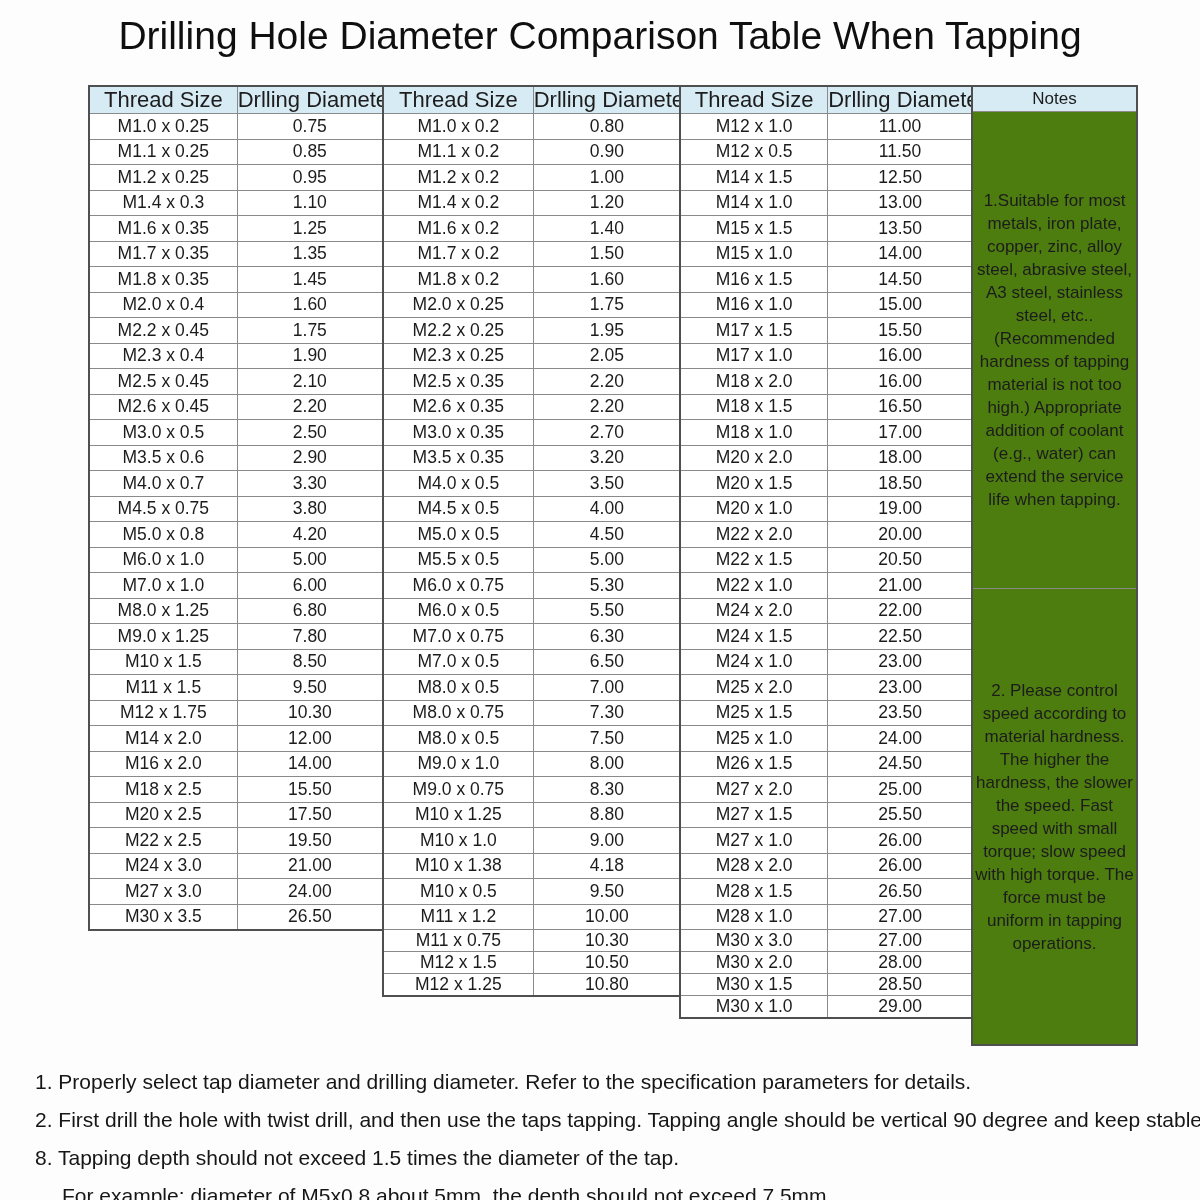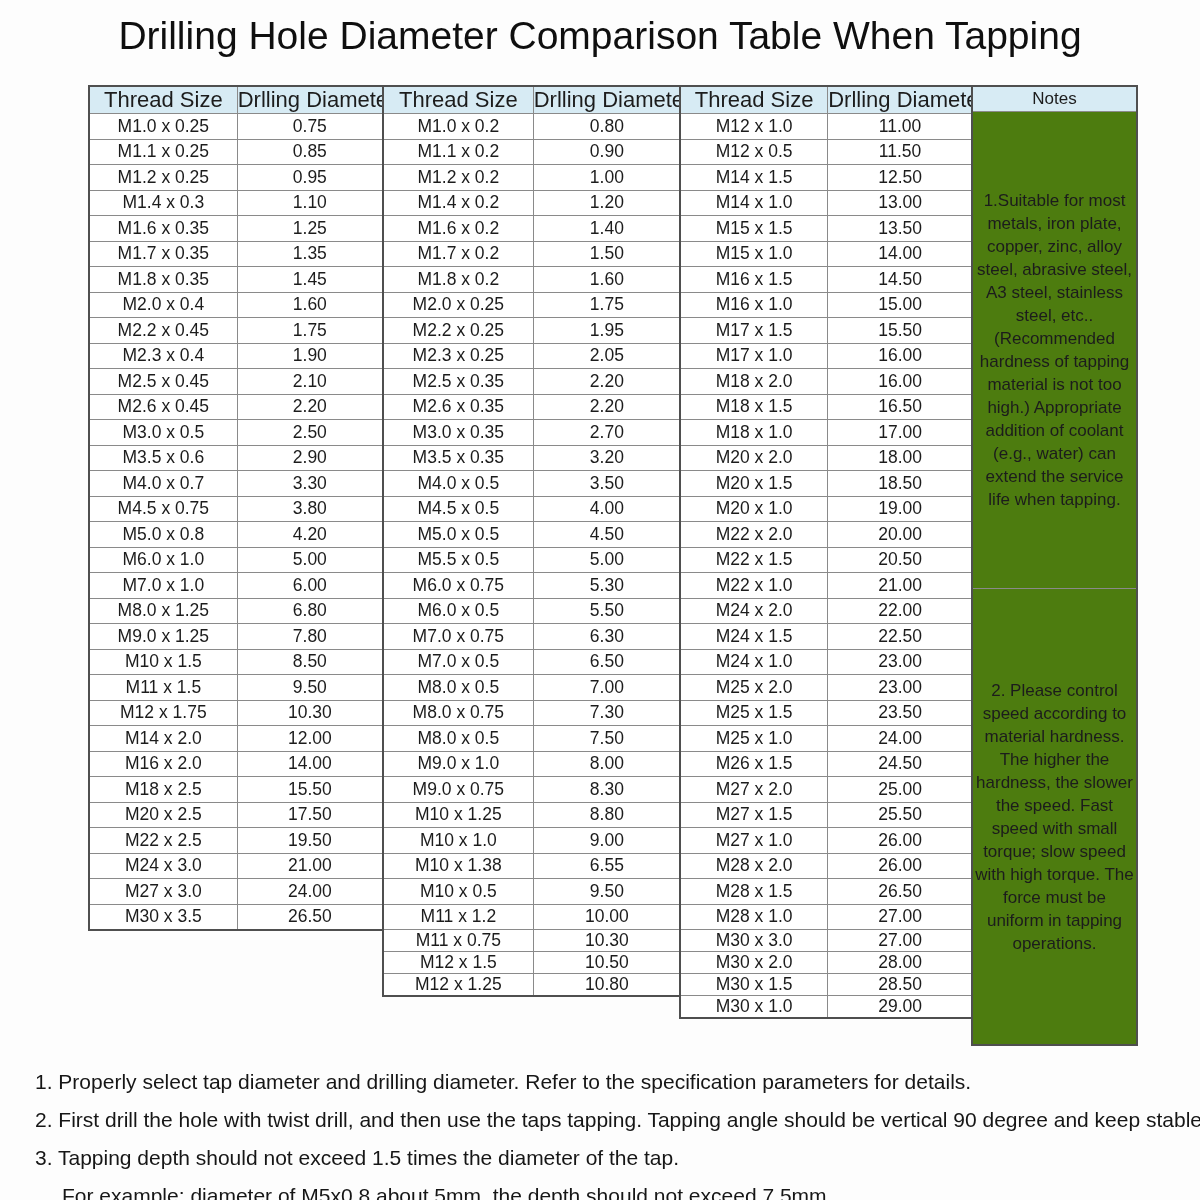--- a/index.html
+++ b/index.html
@@ -414,21 +414,21 @@
           <td>8.80</td>
         </tr>
 
         <tr>
           <td>M10 x 1.0</td>
           <td>9.00</td>
         </tr>
 
         <tr>
           <td>M10 x 1.38</td>
-          <td>6.55</td>
+          <td>4.18</td>
         </tr>
 
         <tr>
           <td>M10 x 0.5</td>
           <td>9.50</td>
         </tr>
 
         <tr>
           <td>M11 x 1.2</td>
           <td>10.00</td>
@@ -651,18 +651,18 @@
     <div class="notes-cell notes-cell-1">1.Suitable for most metals, iron plate, copper, zinc, alloy steel, abrasive steel, A3 steel, stainless steel, etc..(Recommended hardness of tapping material is not too high.) Appropriate addition of coolant (e.g., water) can extend the service life when tapping.</div>
     <div class="notes-cell notes-cell-2">2. Please control speed according to material hardness. The higher the hardness, the slower the speed. Fast speed with small torque; slow speed with high torque. The force must be uniform in tapping operations.</div>
   </div>
 
   <div class="footer">
 
       <div class="f-line">1. Properly select tap diameter and drilling diameter. Refer to the specification parameters for details.</div>
 
       <div class="f-line">2. First drill the hole with twist drill, and then use the taps tapping. Tapping angle should be vertical 90 degree and keep stable.</div>
 
-      <div class="f-line">3. Tapping depth should not exceed 1.5 times the diameter of the tap.</div>
+      <div class="f-line">8. Tapping depth should not exceed 1.5 times the diameter of the tap.</div>
 
       <div class="f-line">For example: diameter of M5x0.8 about 5mm, the depth should not exceed 7.5mm.</div>
     </div>
 
 </div>
 
 </body></html>

